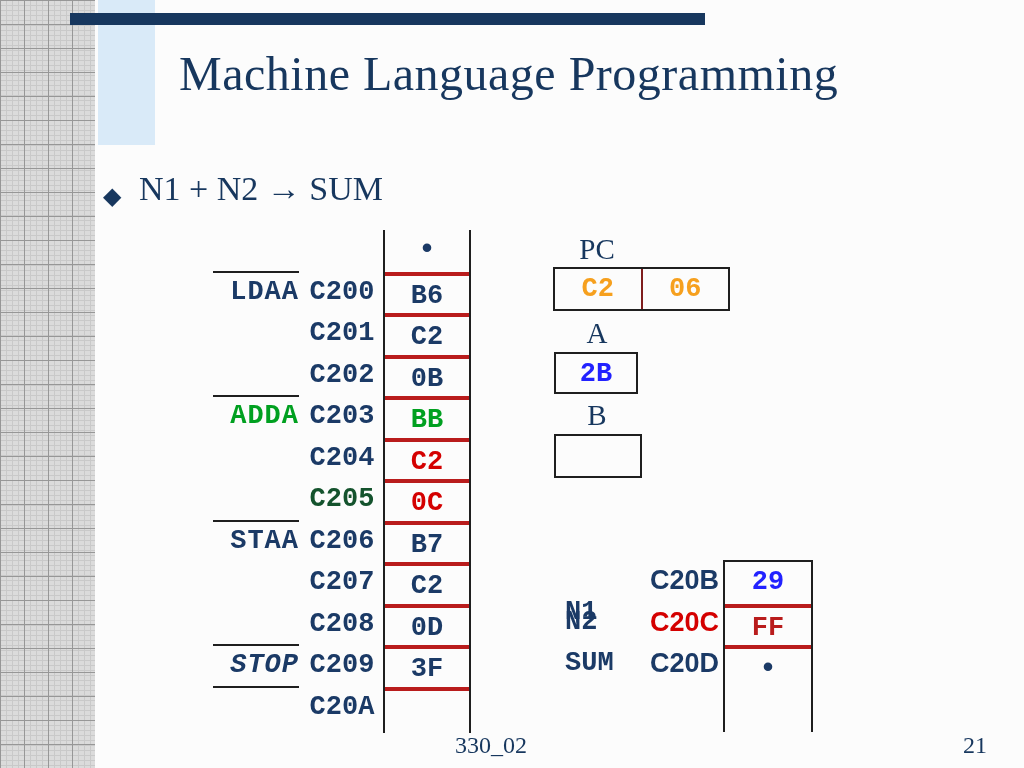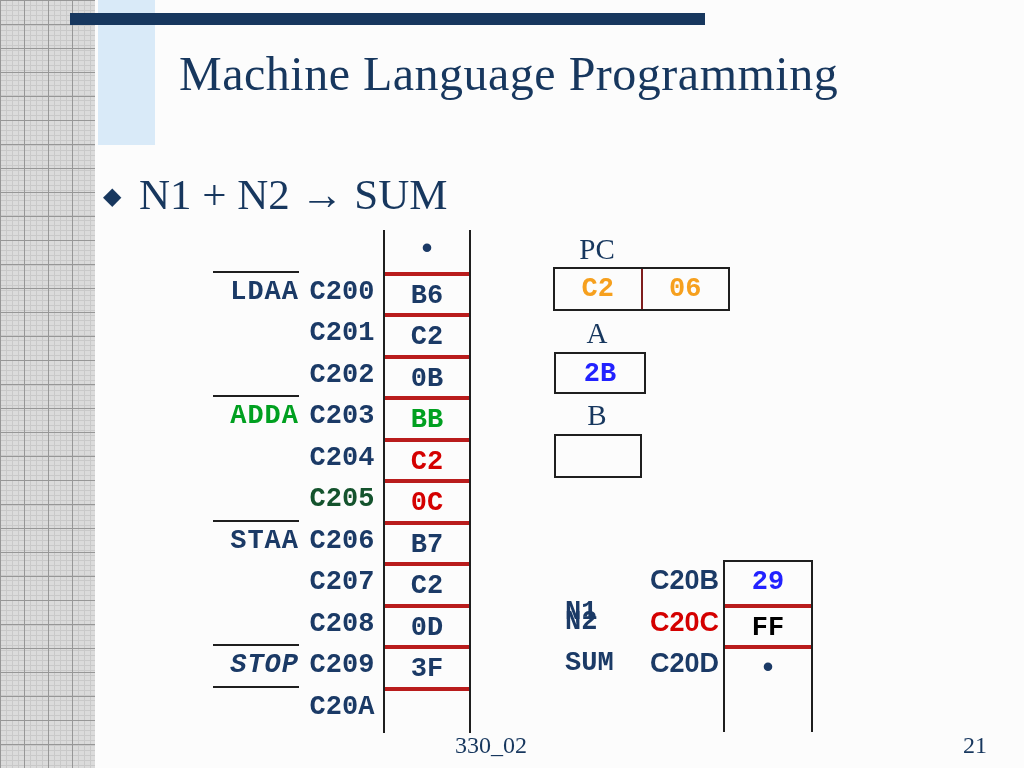--- a/index.html
+++ b/index.html
@@ -19,21 +19,21 @@
   .title-bar{position:absolute;left:70px;top:13px;width:635px;height:12px;background:#17375e;}
 
   .slide-title{
     position:absolute;left:179px;top:46px;margin:0;
     font-family:"Liberation Serif",serif;font-weight:400;font-size:48px;color:#17375e;
     white-space:nowrap;letter-spacing:0.5px;
   }
 
   .bullet-diamond{position:absolute;left:103px;top:182px;font-size:24px;color:#17375e;}
   .bullet-text{
-    position:absolute;left:139px;top:170px;font-size:43px;color:#17375e;
+    position:absolute;left:139px;top:170px;font-size:34px;color:#17375e;
     font-family:"Liberation Serif",serif;white-space:nowrap;
   }
 
   
   .memtable{position:absolute;left:213px;top:230px;width:258px;height:505px;}
   .mt-label{position:absolute;left:0;width:86px;height:41.5px;line-height:41.5px;
     text-align:right;font-family:"Liberation Mono","DejaVu Sans Mono",monospace;
     font-weight:bold;font-size:27px;letter-spacing:1px;white-space:nowrap;}
   .mt-label.italic{font-style:italic;}
   .mt-addr{position:absolute;left:92px;width:74px;height:41.5px;line-height:41.5px;
@@ -51,21 +51,21 @@
   
   .reg-label{position:absolute;width:88px;text-align:center;
     font-family:"Liberation Serif",serif;font-size:29px;color:#17375e;}
   .reg-box{position:absolute;border:2px solid #1f1f1f;box-sizing:border-box;display:flex;}
   .reg-cell{flex:1;text-align:center;line-height:40px;
     font-family:"Liberation Mono","DejaVu Sans Mono",monospace;font-weight:bold;font-size:27px;}
   .reg-cell + .reg-cell{border-left:2px solid #7f1d1d;}
   #pc-label{left:553px;top:233px;}
   #pc-box{left:553px;top:267px;width:177px;height:44px;}
   #a-label{left:553px;top:317px;}
-  #a-box{left:554px;top:352px;width:92px;height:42px;}
+  #a-box{left:554px;top:352px;width:84px;height:42px;}
   #b-label{left:553px;top:399px;}
   #b-box{left:554px;top:434px;width:88px;height:44px;}
 
   
   .datatable{position:absolute;left:565px;top:560px;width:252px;height:175px;}
   .dt-label{position:absolute;left:0;width:64px;height:41.5px;line-height:41.5px;
     text-align:left;font-family:"Liberation Mono","DejaVu Sans Mono",monospace;
     font-weight:bold;font-size:27px;}
   .dt-addr{position:absolute;left:85px;width:66px;height:41.5px;line-height:41.5px;
     text-align:center;font-family:Liberation Sans, sans-serif;
@@ -141,21 +141,21 @@
 </div>
 
 <div class="reg-label" id="b-label">B</div>
 <div class="reg-box" id="b-box">
   <div class="reg-cell" style="color: rgb(27, 58, 102);"></div>
 </div>
 
 <div class="datatable">
   <div class="dt-value-col">
       <div class="vc-cell" style="color: rgb(34, 34, 255);">29</div>
-      <div class="vc-cell" style="color: #000000;">FF</div>
+      <div class="vc-cell" style="color: #b91c1c;">FF</div>
       <div class="vc-cell bullet" style="color: rgb(27, 58, 102);">•</div>
     </div>
 <div class="dt-label" style="top: 0px; color: rgb(27, 58, 102); margin-top: 32px;">N1</div>
     <div class="dt-addr" style="top: 0px; color: rgb(27, 58, 102);">C20B</div>
     <div class="dt-label" style="top: 41.5px; color: rgb(27, 58, 102);">N2</div>
     <div class="dt-addr" style="top: 41.5px; color: rgb(212, 0, 0);">C20C</div>
     <div class="dt-label" style="top: 83px; color: rgb(27, 58, 102);">SUM</div>
     <div class="dt-addr" style="top: 83px; color: rgb(27, 58, 102);">C20D</div>
   </div>
 

